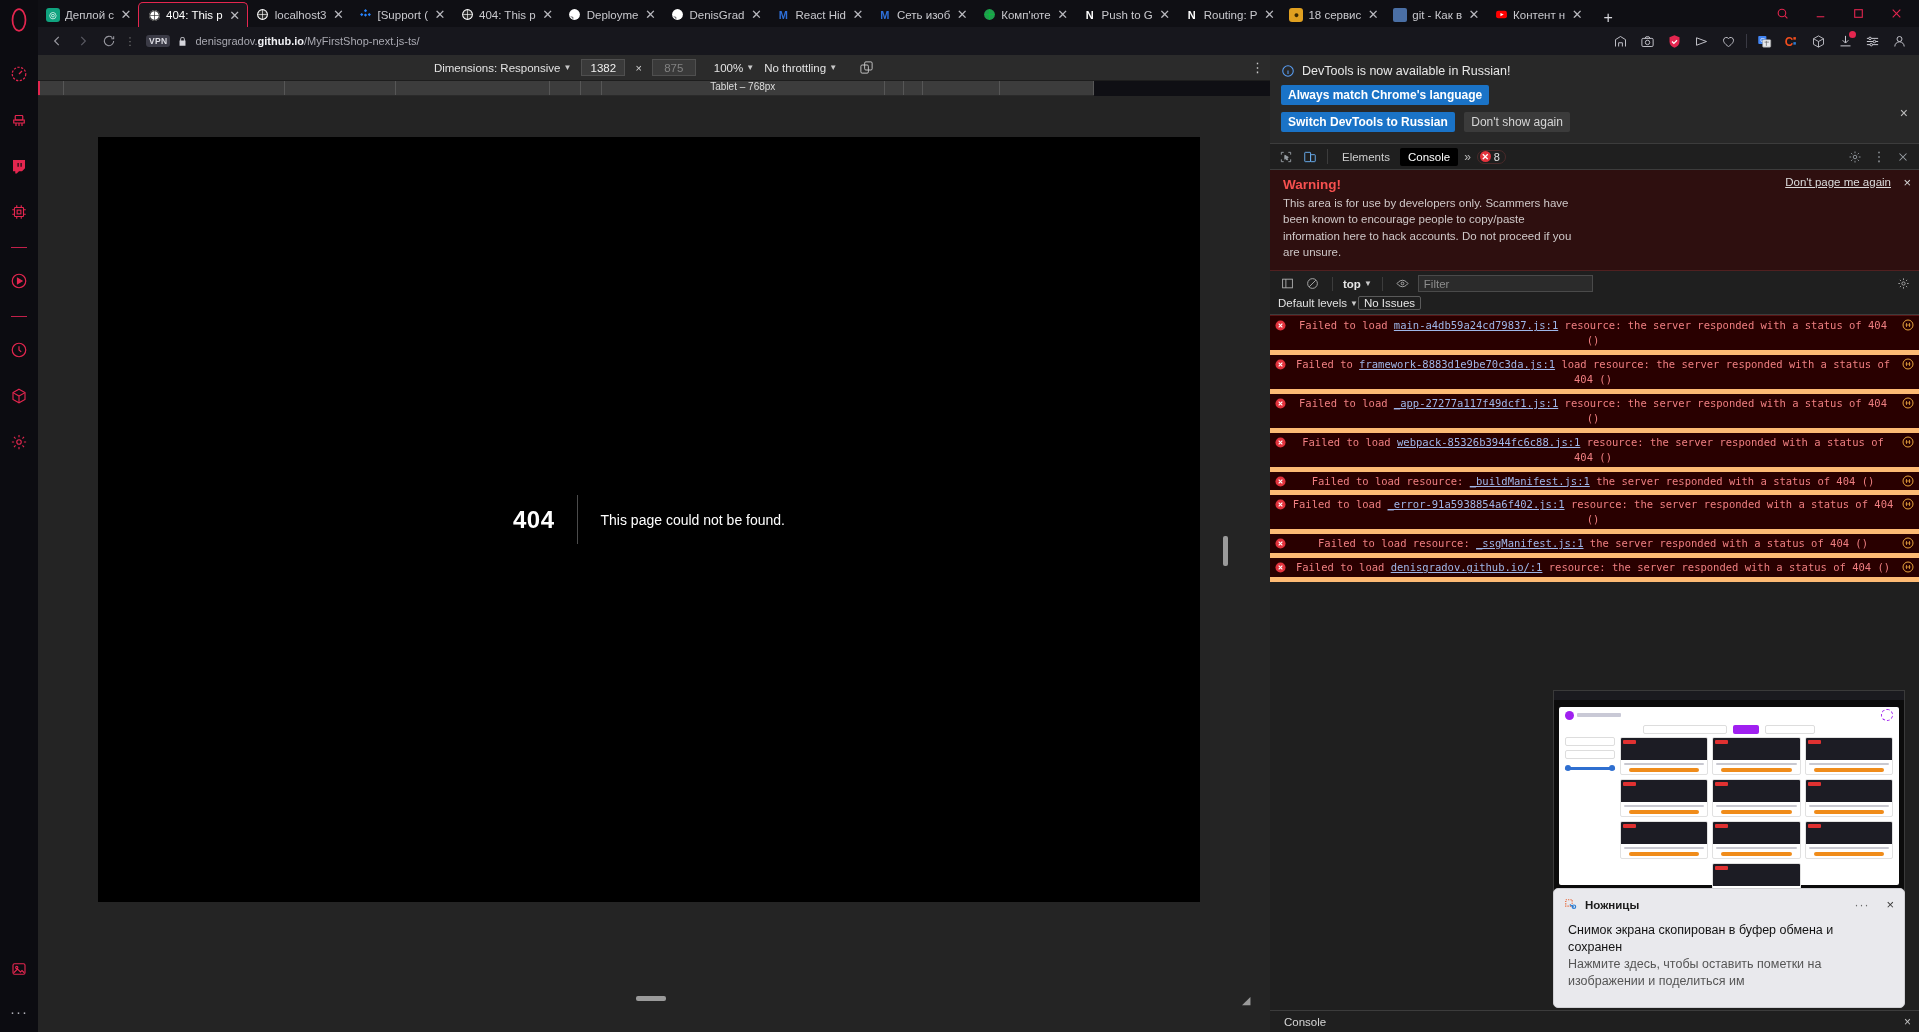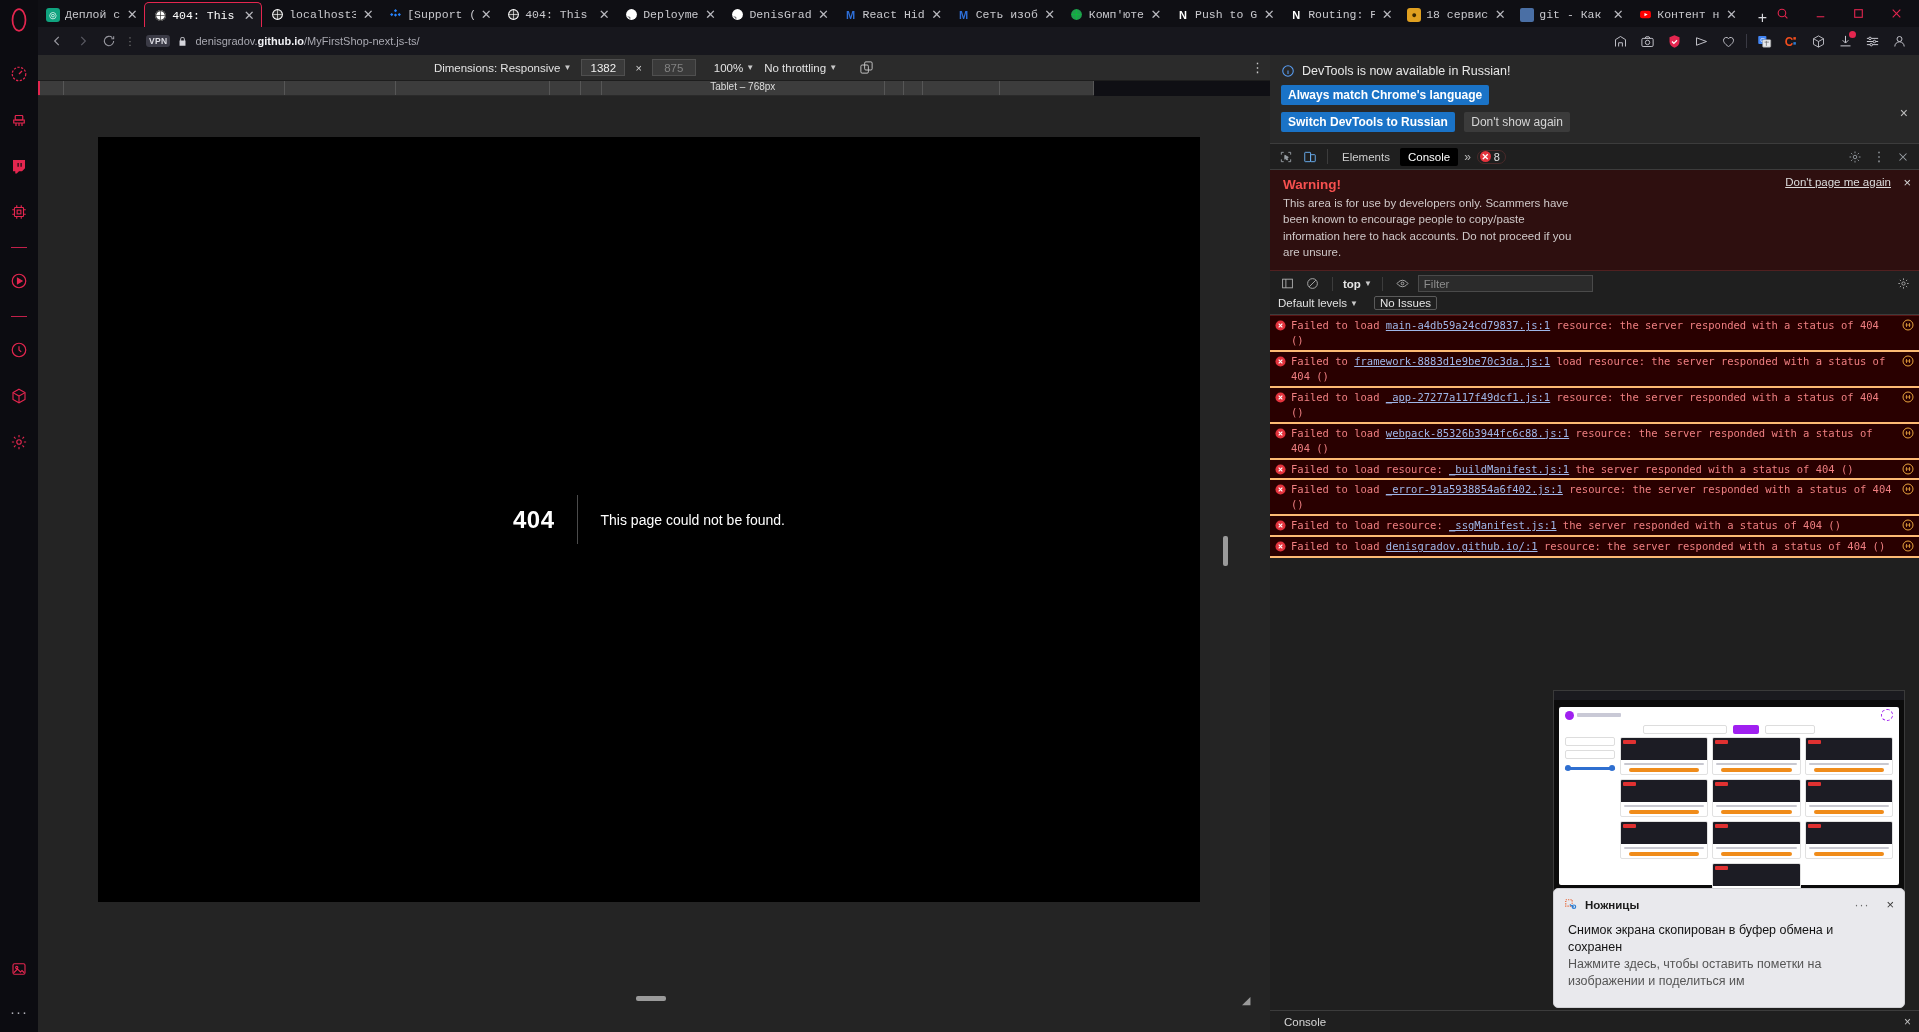--- a/index.html
+++ b/index.html
@@ -36,21 +36,21 @@
   }
   .tab {
     height: 25px; display: flex; align-items: center; gap: 5px;
     padding: 0 5px 0 8px; max-width: 118px; min-width: 60px;
     font-size: 11.5px; color: #c9c9ce; position: relative; flex: 0 0 auto;
     border-radius: 5px 5px 0 0; white-space: nowrap;
   }
   .tab.active { border: 1px solid #e4264f; border-bottom: none; background: #17171d; color: #fff; }
   .tab .fav { width: 14px; height: 14px; flex: 0 0 14px; display:flex;align-items:center;justify-content:center; border-radius:2px; overflow:hidden;}
   .tab .fav svg { width: 13px; height: 13px; }
-  .tab .ttl { overflow: hidden; text-overflow: clip; flex: 1 1 auto; font-family: Liberation Mono, monospace; }
+  .tab .ttl { overflow: hidden; text-overflow: clip; flex: 1 1 auto; }
   .tab .x { flex: 0 0 14px; color: #b9b9bf; font-size: 13px; line-height: 1; text-align:center;}
   .newtab { margin-left: 8px; color: #d8d8dd; font-size: 16px; width: 22px; text-align: center; }
   .winctl { position: absolute; right: 4px; top: 0; height: 26px; display: flex; align-items: center; gap: 0; }
   .winctl div { width: 38px; height: 26px; display: flex; align-items: center; justify-content: center; color: #e4264f; }
   .winctl svg { width: 13px; height: 13px; }
 
   
   .addrbar {
     position: absolute; left: 38px; top: 27px; width: 1881px; height: 28px;
     background: #17171d; display: flex; align-items: center; padding: 0 6px;
@@ -164,29 +164,29 @@
 
   .dt-filterbar { background: #1f1f1f; border-bottom: 1px solid #3c3c3c; padding: 3px 6px 4px 8px; }
   .fb-row { display: flex; align-items: center; gap: 6px; }
   .fb-ico { width: 19px; height: 19px; display: flex; align-items: center; justify-content: center; color: #b7b7b7; }
   .fb-ico svg { width: 13px; height: 13px; }
   .fb-sel { font-size: 11.5px; color: #e6e6e6; display: flex; align-items: center; gap: 3px; font-weight: 600;}
   .fb-filter {
     flex: 1 1 auto; height: 17px; background: #2b2b2b; border: 1px solid #4a4a4a;
     font-size: 11.5px; color: #8d8d8d; display: flex; align-items: center; padding: 0 5px; max-width: 175px;
   }
-  .fb-row2 { display: flex; align-items: center; gap: 16px; margin-top: 3px; }
+  .fb-row2 { display: flex; align-items: center; gap: 0; margin-top: 3px; }
   .fb-levels { font-size: 11.5px; color: #e0e0e0; display: flex; align-items: center; gap: 3px; }
   .fb-issues { font-size: 11.5px; color: #e6e6e6; border: 1px solid #5a5a5a; border-radius: 2px; padding: 0 5px; }
 
   .console-list { background: #1f1f1f; }
   .cmsg {
     display: flex; gap: 5px; align-items: flex-start;
-    background: #290000; border-bottom: 2px solid #fdba74;
-    padding: 2px 3px 2px 5px; position: relative;
+    background: #290000; border-bottom: 5px solid #fdba74;
+    padding: 2px 3px 2px 5px; position: relative; text-align: center;
   }
   .cmsg.first { border-top: 1px solid #5a1414; }
   .cmsg .errico { flex: 0 0 11px; margin-top: 2px; }
   .cmsg .errico svg { width: 11px; height: 11px; display: block; }
   .cmsg .body {
     flex: 1 1 auto; font-family: "DejaVu Sans Mono", monospace; font-size: 10.5px;
     line-height: 1.42; color: #f07f81; word-break: break-word; padding-right: 2px;
   }
   .cmsg .body .src { color: #9fb6e8; text-decoration: underline; }
   .cmsg .aside { flex: 0 0 14px; display: flex; align-items: flex-start; padding-top: 1px;}

